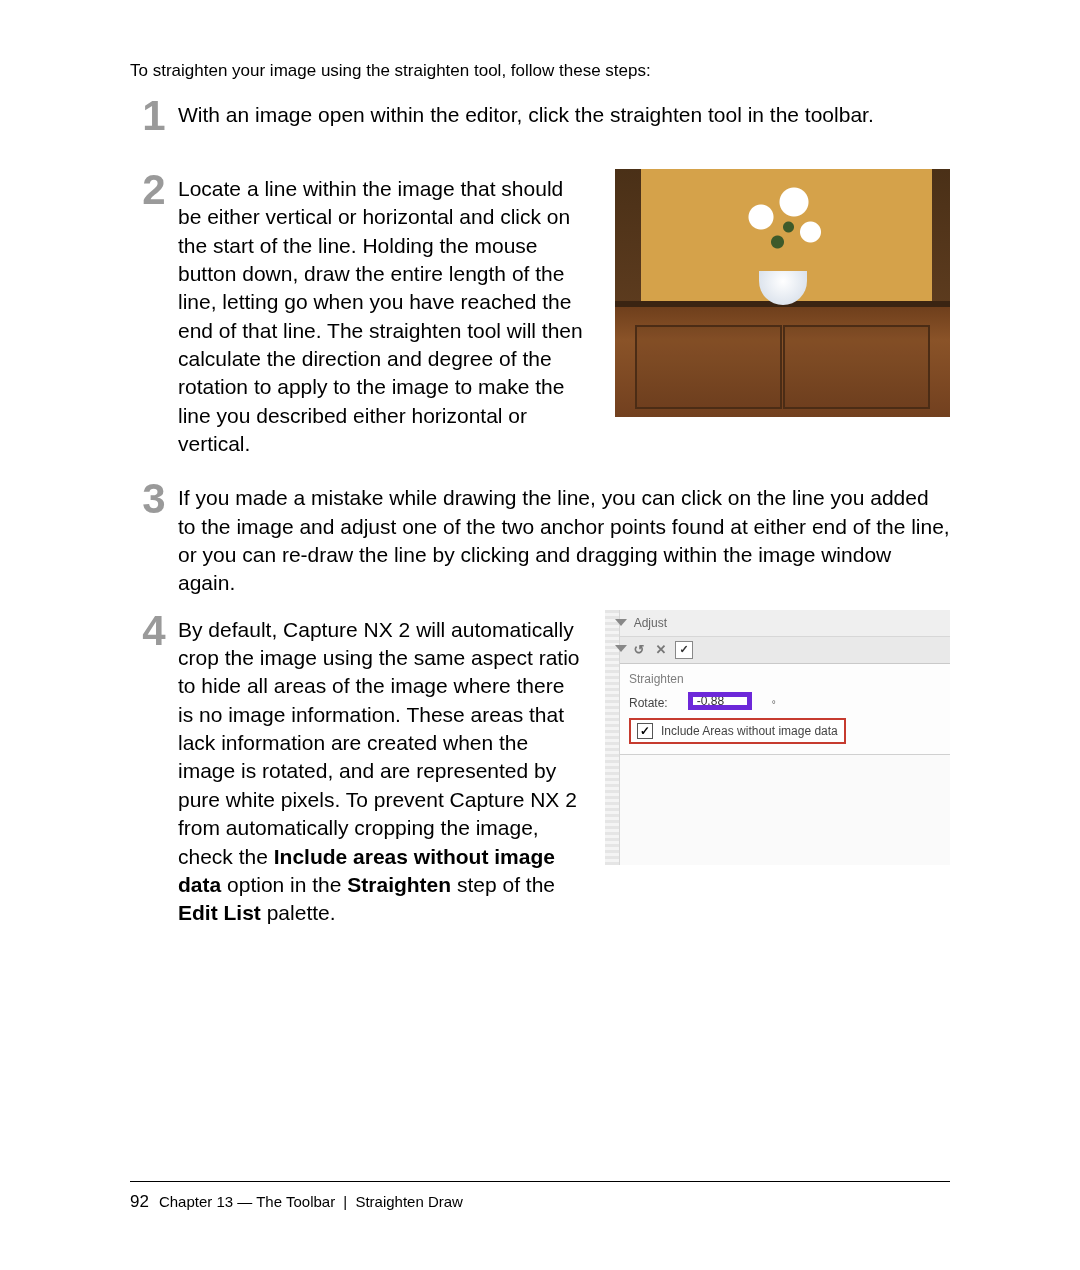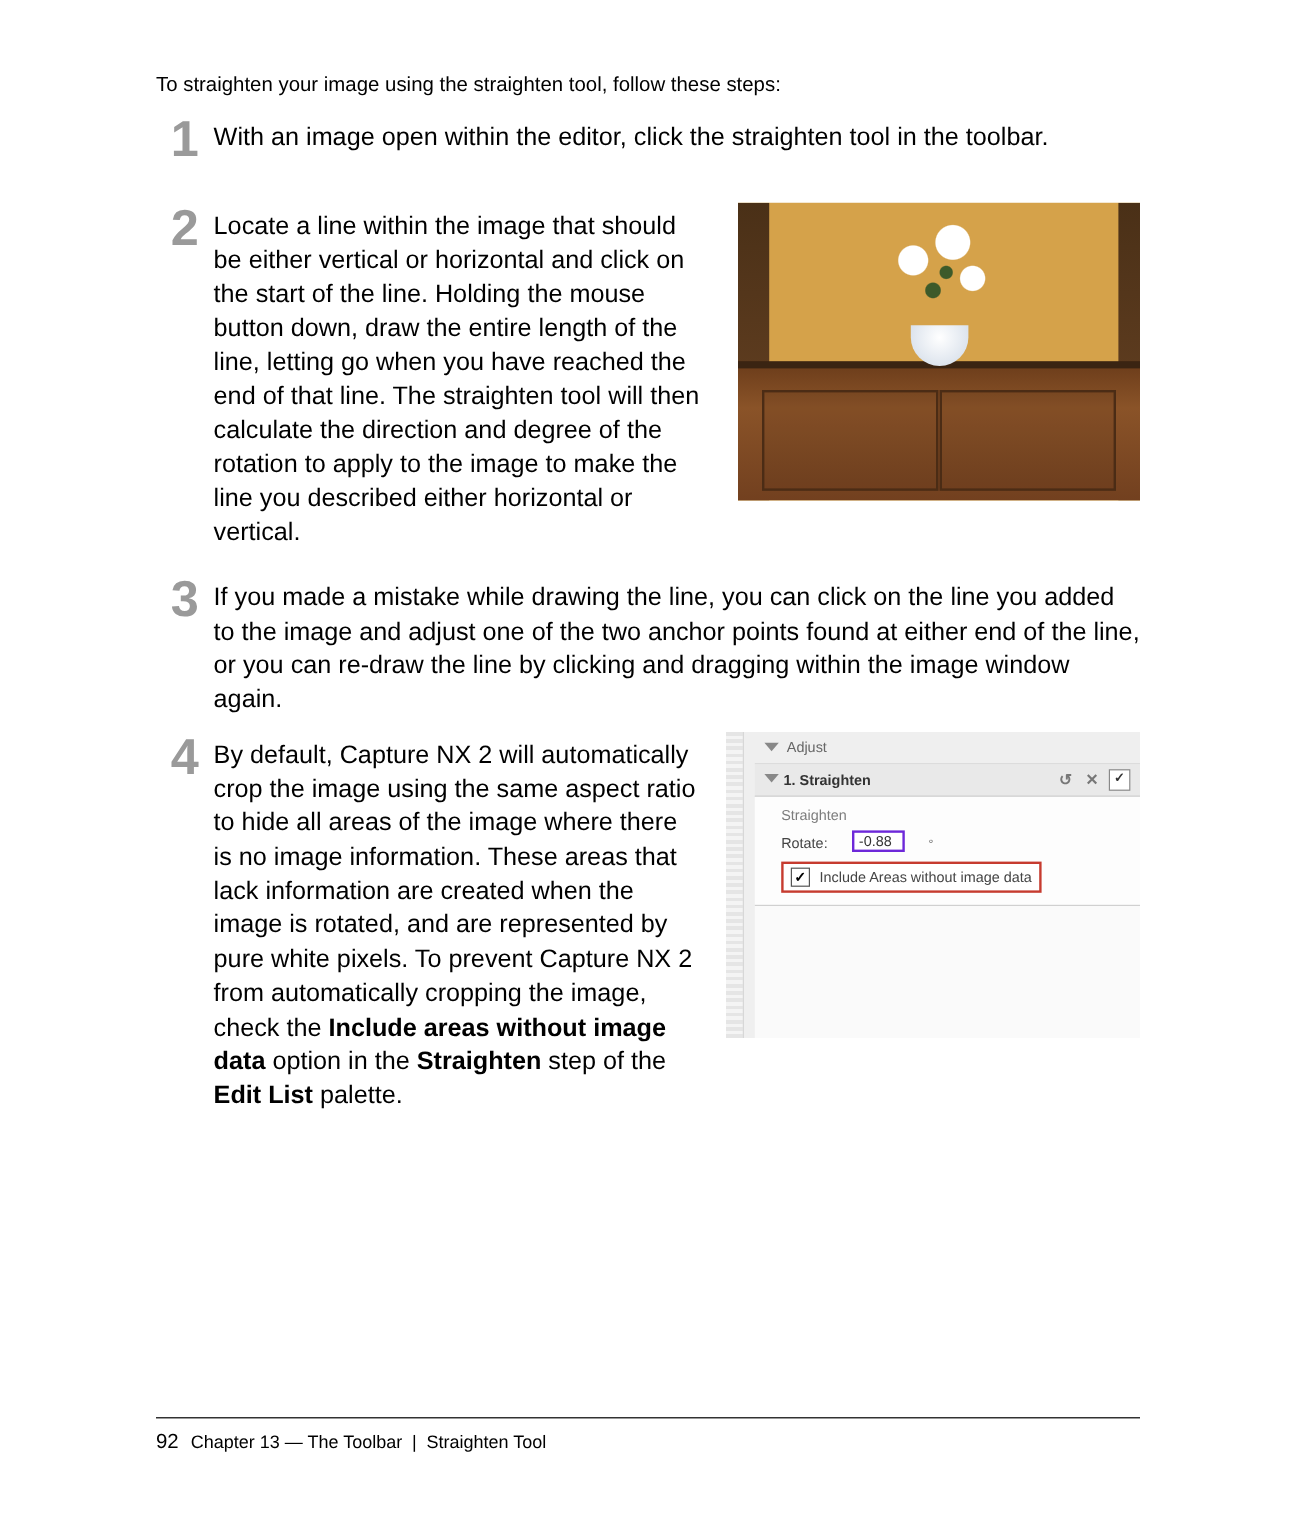--- a/index.html
+++ b/index.html
@@ -110,21 +110,21 @@
     background:#efefef;
     font-family: Tahoma, Arial, sans-serif;
     font-size:12px;
     color:#444;
   }
   .pal-side {
     position:absolute; left:0; top:0; bottom:0; width:14px;
     background:repeating-linear-gradient(#e5e5e5 0 3px,#f4f4f4 3px 6px);
     border-right:1px solid #d7d7d7;
   }
-  .pal-content { margin-left:24px; }
+  .pal-content { margin-left:2px; }
   .pal-header {
     height:26px; line-height:26px; padding-left:8px;
     border-bottom:1px solid #d7d7d7;
     color:#666;
   }
   .tri {
     display:inline-block; margin-right:4px;
     border-left:6px solid transparent;
     border-right:6px solid transparent;
     border-top:7px solid #888;
@@ -154,22 +154,22 @@
   .pal-sub {
     color:#7d7d7d; padding:2px 0 6px 0;
   }
   .pal-desc {
     color:#4a4a4a; line-height:1.3; margin-bottom:8px;
   }
   .rotate-row {
     display:flex; align-items:flex-end; gap:20px; margin-bottom:8px;
   }
   .rotate-row input {
-    width:44px; height:18px; font-size:12px; padding:0 4px;
-    border:2px solid #6d28d9; background:#fff; color:#333;
+    width:64px; height:18px; font-size:12px; padding:0 4px;
+    border:5px solid #6d28d9; background:#fff; color:#333;
     box-sizing:border-box;
   }
   .deg { font-size:10px; color:#666; }
   .include-row {
     border:2px solid #c63b2f;
     padding:3px 6px;
     display:flex; align-items:center; gap:8px;
     width:fit-content;
     background:#fff;
   }
@@ -242,21 +242,20 @@
       <div class="palette-wrap">
         <div class="palette">
           <div class="pal-side"></div>
           <div class="pal-content">
             <div class="pal-header">
               <span class="tri"></span>
               <span>Adjust</span>
             </div>
             <div class="pal-section">
               <span class="tri"></span>
-              <span class="title">1. Straighten</span>
               <span class="pal-icons">
                 <span class="icon-16">↺</span>
                 <span class="icon-16">✕</span>
                 <span class="icon-box">✓</span>
               </span>
             </div>
             <div class="pal-body">
               <div class="pal-sub">Straighten</div>
               <div class="rotate-row">
                 <span>Rotate:</span>
@@ -274,18 +273,18 @@
       </div>
     </div>
   </div>
 
   <div class="footer">
     <div class="footer-line">
       <span class="pageno">92</span>
       <span>
         <span class="chap">Chapter 13</span><span class="chap"> — The Toolbar</span>
         <span class="sep">|</span>
-        <span class="chap">Straighten Tool</span>
+        <span class="chap">Straighten Draw</span>
       </span>
     </div>
   </div>
 
 </div>
 
 </body></html>

